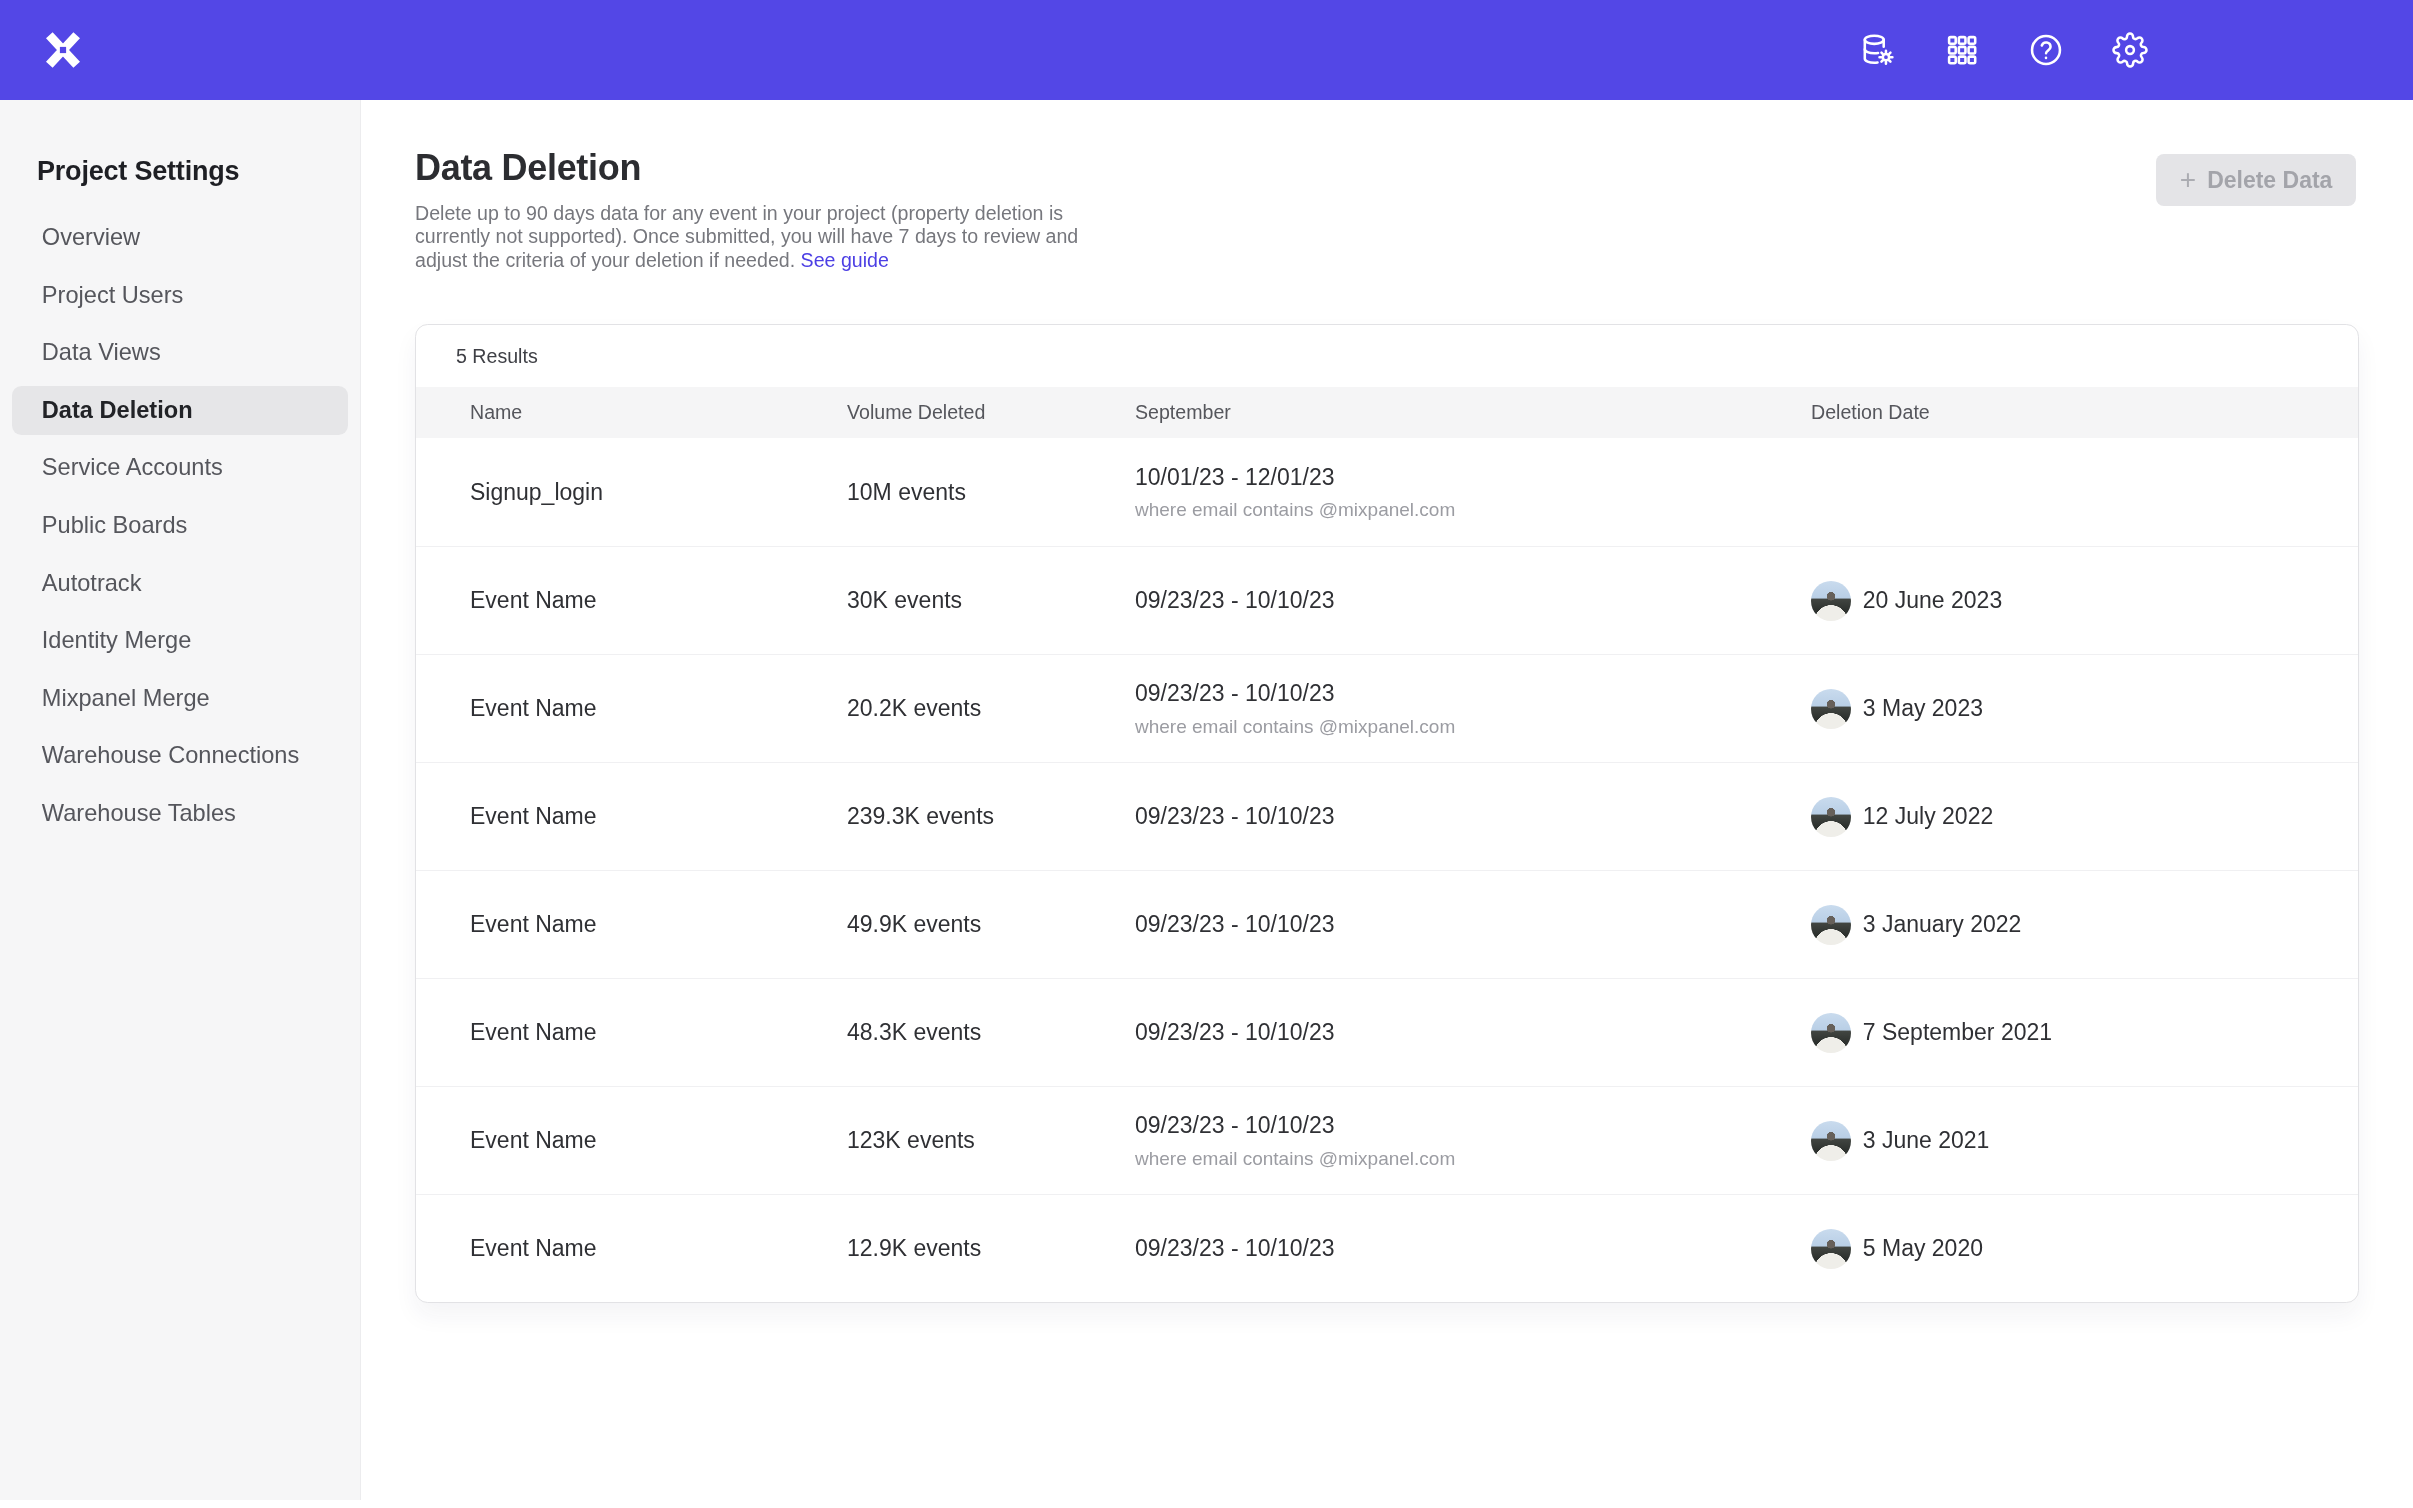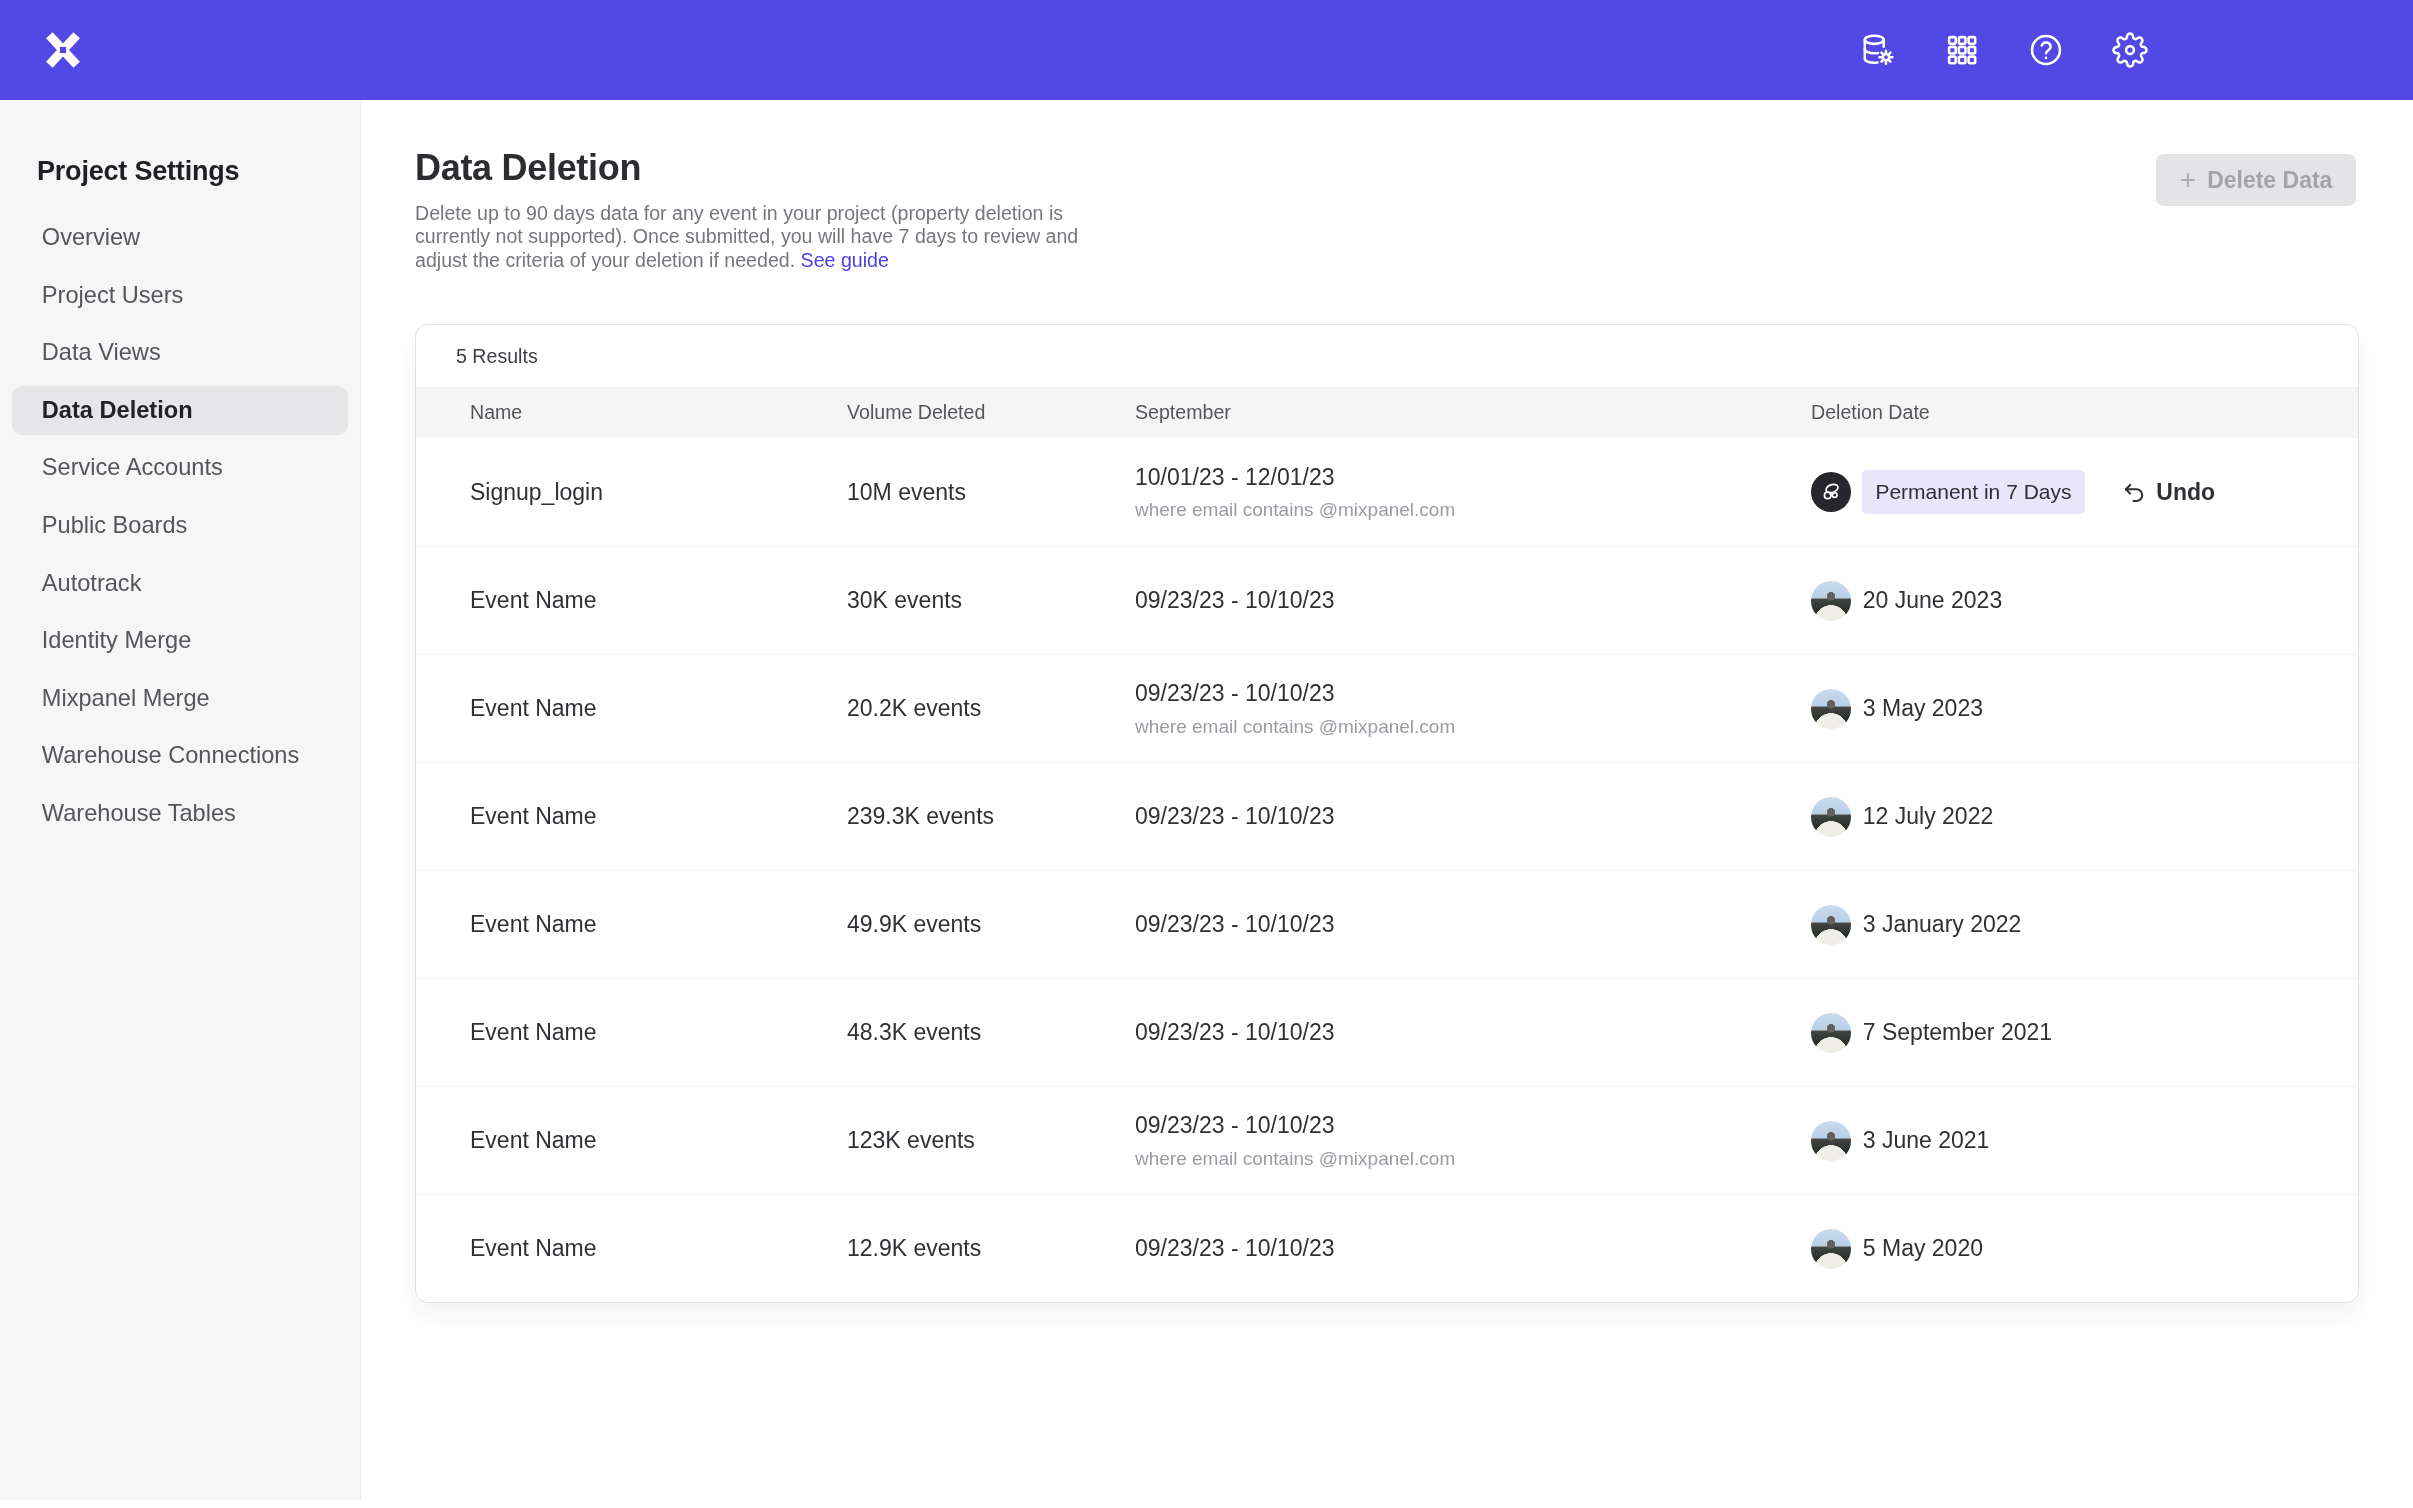--- a/index.html
+++ b/index.html
@@ -175,39 +175,20 @@
       <span>Deletion Date</span>
     </div>
     <div id="table-body">
         <div class="trow">
     <div class="cell c-name"><span class="cell-text r-name">Signup_login</span></div>
     <div class="cell c-vol"><span class="cell-text r-volume">10M events</span></div>
     <div class="cell c-criteria">
       <span class="cell-text r-criteria">10/01/23 - 12/01/23</span>
       <span class="criteria-sub r-criteria-sub">where email contains @mixpanel.com</span>
     </div>
-    <div class="cell c-date">
-      <span class="avatar doodle">
-        <svg class="doodle-art" viewBox="0 0 24 24" fill="none" stroke="#ffffff" stroke-width="1.5" stroke-linecap="round">
-          <ellipse cx="12.5" cy="8.5" rx="5.5" ry="3.4" transform="rotate(-18 12.5 8.5)"></ellipse>
-          <circle cx="8.6" cy="14.6" r="2.9"></circle>
-          <circle cx="14.8" cy="14.2" r="2.1"></circle>
-          <path d="M11 13.5 l2 0.5"></path>
-        </svg>
-      </span>
-      <span class="status-badge r-status">Permanent in 7 Days</span>
-      <button class="undo-btn">
-        <svg viewBox="0 0 24 24" fill="none" stroke="#2F3034" stroke-width="1.9" stroke-linecap="round" stroke-linejoin="round">
-          <polyline points="8.5 13.5 4.5 9.5 8.5 5.5"></polyline>
-          <path d="M4.5 9.5 h9.7 a5.4 5.4 0 0 1 0 10.8 h-2.6"></path>
-        </svg>
-        <span class="undo-label">Undo</span>
-      </button>
-
-    </div>
   </div>
         <div class="trow">
     <div class="cell c-name"><span class="cell-text r-name">Event Name</span></div>
     <div class="cell c-vol"><span class="cell-text r-volume">30K events</span></div>
     <div class="cell c-criteria">
       <span class="cell-text r-criteria">09/23/23 - 10/10/23</span>
 
     </div>
     <div class="cell c-date">
       <span class="avatar photo">

